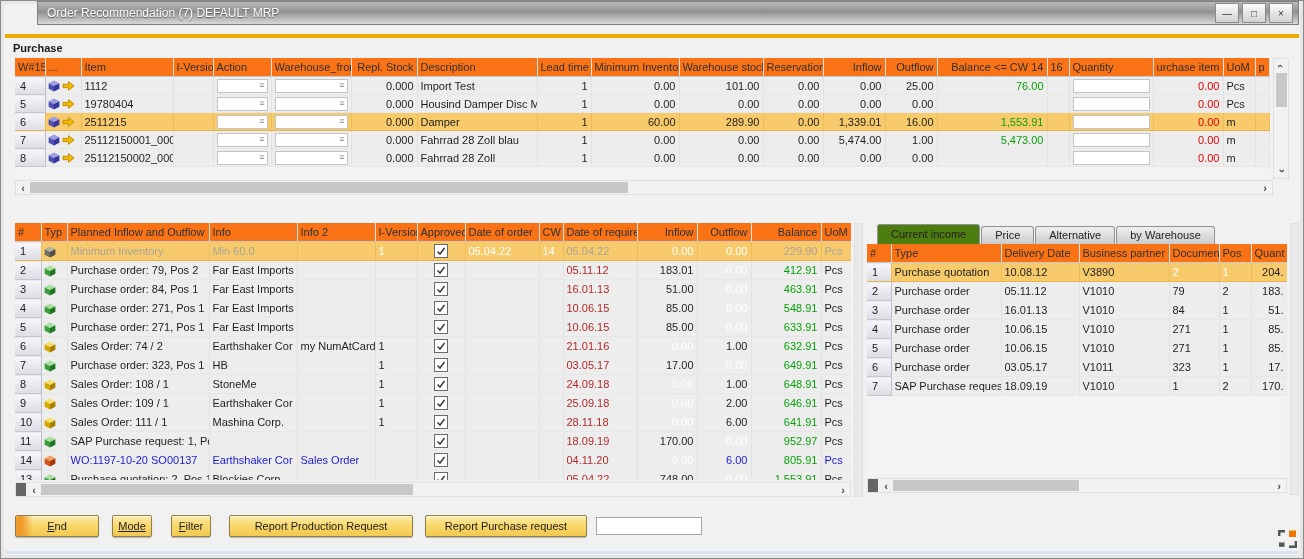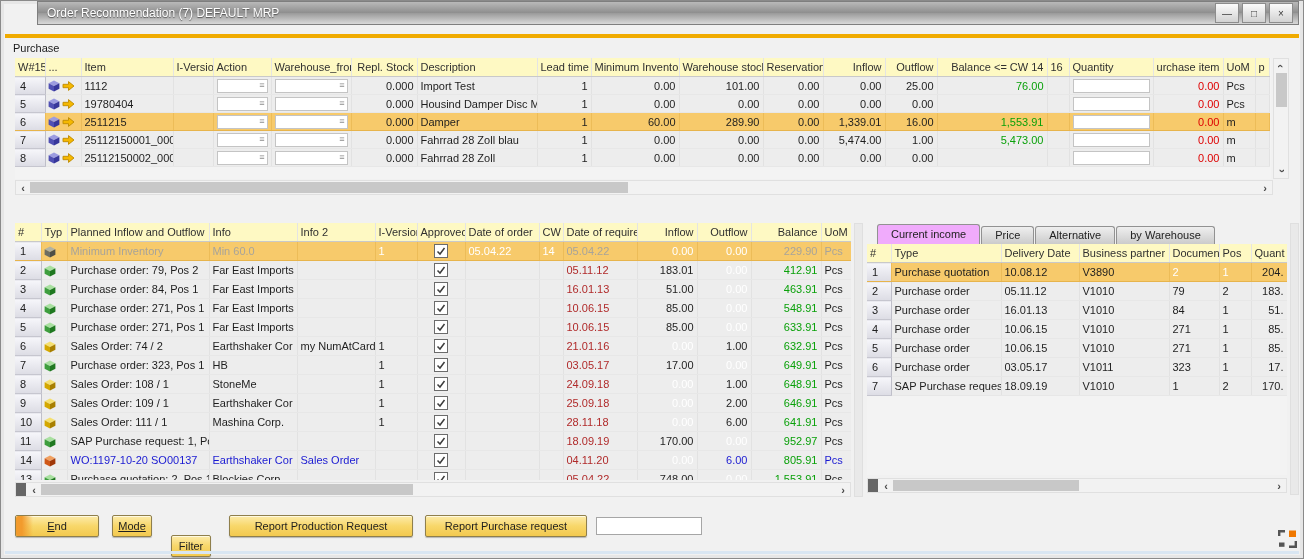--- a/index.html
+++ b/index.html
@@ -10,28 +10,28 @@
           background:#F1F1F1;box-shadow:inset 0 0 0 3px #E6E6E6;}
   .titlebar{position:absolute;left:4px;top:0;right:4px;height:24px;
             background:linear-gradient(180deg,#B9B9B9 0%,#8F8F8F 48%,#9C9C9C 52%,#D8D8D8 100%);
             border:1px solid #7E7E7E;box-sizing:border-box;display:flex;align-items:center;margin-left:32px;}
   .titlebar .ttl{color:#FFFFFF;font-size:12px;padding-left:9px;text-shadow:0 1px 1px rgba(60,60,60,.8);}
   .winbtns{margin-left:auto;display:flex;padding-right:5px;}
   .wbtn{width:22px;height:18px;margin-left:3px;background:linear-gradient(#FBFBFB,#D2D2D2);
         border:1px solid #8C8C8C;color:#3A3A3A;font-size:10px;display:flex;align-items:center;
         justify-content:center;cursor:default;}
   .goldline{position:absolute;left:4px;top:33px;right:4px;height:4px;background:#F0AB00;}
-  .sectionlbl{position:absolute;left:12px;top:41px;font-weight:normal;color:#1A1A1A;}
+  .sectionlbl{position:absolute;left:12px;top:41px;font-weight:bold;color:#1A1A1A;}
   .bottomframe{position:absolute;left:4px;bottom:4px;right:4px;height:3px;background:#D9E6F2;}
 
   
   .tblwrap{position:absolute;overflow:hidden;background:#F3F3F3;}
   table.tbl{border-collapse:collapse;table-layout:fixed;}
   .tbl th{font-weight:normal;color:#303030;height:18px;padding:0 3px;white-space:nowrap;overflow:hidden;
-          background:#fef9c3;border-bottom:1px solid #C9C9C9;border-right:1px solid #E4E4E4;}
+          background:#f97316;border-bottom:1px solid #C9C9C9;border-right:1px solid #E4E4E4;}
   .tbl td{padding:0 3px;white-space:nowrap;overflow:hidden;background:#EDEDED;
           border-right:1px solid #E2E2E2;border-bottom:1px solid #E7E7E7;}
   .toptbl td{height:17px;}
   .flowtbl td,.inctbl td{height:18px;}
   .left{text-align:left}.right{text-align:right}
   td.rownum{background:linear-gradient(#F6F6FA,#DCDCE4);border-right:1px solid #BFBFC9;
             border-bottom:1px solid #C6C6CF;padding-left:5px;color:#202020;}
   td.icons{padding-left:2px;}
   .icn{vertical-align:middle;margin-right:2px;}
   tr.hl td{background:#F7CA6B;border-right-color:#ECBC58;border-bottom-color:#E7B44C;}
@@ -59,21 +59,21 @@
   .rot-up{display:inline-block;transform:rotate(90deg);}
   .rot-down{display:inline-block;transform:rotate(-90deg);}
   .slimtrack{position:absolute;background:#E9E9E9;border:1px solid #DFDFDF;}
 
   
   #income-tabs{position:absolute;left:866px;top:223px;height:20px;display:flex;align-items:flex-end;
                padding-left:10px;}
   .tab{height:17px;line-height:17px;padding:0 13px;margin-right:1px;border:1px solid #929292;
        border-bottom:none;border-radius:3px 3px 0 0;background:linear-gradient(#EFEFEF,#CBCBCB);
        color:#222;white-space:nowrap;overflow:hidden;max-width:92px;}
-  .tab.active{background:#f0abfc;height:19px;line-height:19px;position:relative;z-index:2;max-width:none;}
+  .tab.active{background:#4d7c0f;height:19px;line-height:19px;position:relative;z-index:2;max-width:none;}
 
   
   .gbtn{position:absolute;top:514px;height:22px;box-sizing:border-box;border:1px solid #8F7F4C;
         border-radius:2px;background:linear-gradient(#FCEBAA,#F8D76A 50%,#F3C94F);
         box-shadow:inset 0 1px 0 rgba(255,252,230,.9),0 1px 1px rgba(0,0,0,.25);
         font-size:11px;color:#1E1E1E;text-align:center;line-height:20px;overflow:hidden;}
   .gbtn.accent::before{content:"";position:absolute;left:0;top:0;bottom:0;width:17px;
         background:linear-gradient(90deg,#F29B2D 35%,rgba(242,155,45,0));border-radius:2px 0 0 2px;}
   .gbtn span{position:relative;}
   .finput{position:absolute;left:595px;top:516px;width:100px;height:16px;border:1px solid #A6A6A6;
@@ -847,21 +847,21 @@
     <span class="sq"></span>
     <span class="arr">‹</span>
     <span class="thumb" style="width:186px;"></span>
     <span class="track"></span>
     <span class="arr">›</span>
   </div>
 
   <div id="footer-buttons">
       <div class="gbtn accent" style="left: 14px; width: 84px;"><span><u>E</u>nd</span></div>
       <div class="gbtn" style="left: 111px; width: 40px; text-decoration: underline;"><span>Mode</span></div>
-      <div class="gbtn" style="left: 170px; width: 40px; margin-top: 20px;"><span><u>F</u>ilter</span></div>
+      <div class="gbtn" style="left: 170px; width: 40px;"><span><u>F</u>ilter</span></div>
       <div class="gbtn" style="left: 228px; width: 184px;"><span>Report Production Request</span></div>
       <div class="gbtn" style="left: 424px; width: 162px;"><span>Report Purchase request</span></div>
     </div>
   <input class="finput" type="text" value="" style="">
 
   <svg id="resize-corner" width="19" height="18" viewBox="0 0 19 18">
     <path d="M1.2 6 V1.2 H7" stroke="#555555" stroke-width="2.4" fill="none"></path>
     <rect x="11" y="0.5" width="7" height="6.5" fill="#F07800"></rect>
     <path d="M17.8 11 V16.8 H11" stroke="#555555" stroke-width="2.4" fill="none"></path>
     <rect x="1" y="12.5" width="5.5" height="4.3" fill="#555555"></rect>

